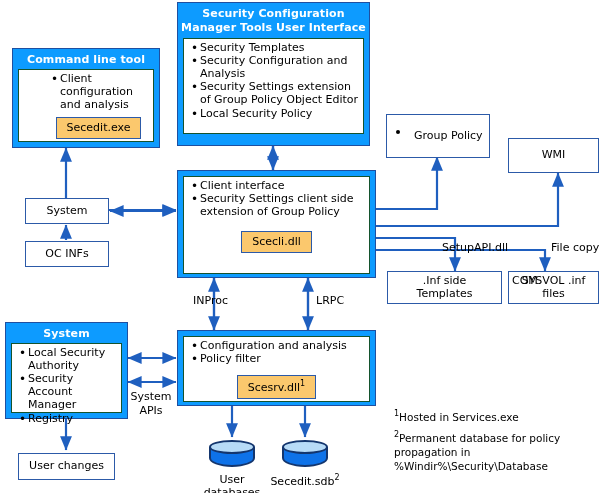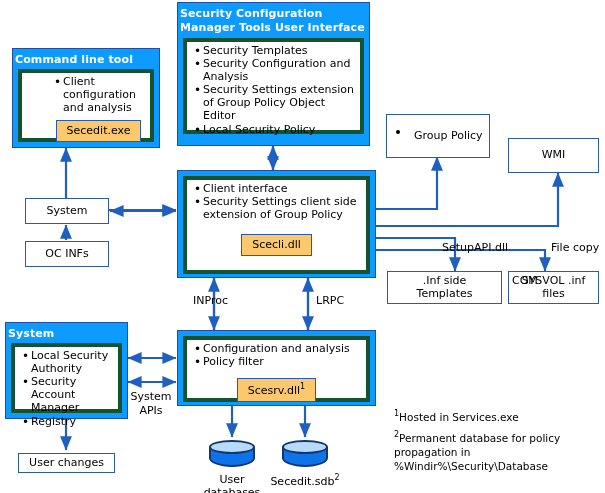--- a/index.html
+++ b/index.html
@@ -4,23 +4,23 @@
 <style>
   html,body{margin:0;padding:0;background:#ffffff;}
   body{font-family:"DejaVu Sans","Liberation Sans",sans-serif;}
   #stage{position:relative;width:605px;height:493px;background:#ffffff;overflow:hidden;}
 
   
   .box{position:absolute;box-sizing:border-box;}
 
   
   .bluebox{background:#0d9bff;border:1px solid #1f4fa0;}
-  .bluebox .hdr{color:#ffffff;font-weight:bold;font-size:11px;text-align:left;
+  .bluebox .hdr{color:#ffffff;font-weight:bold;font-size:11px;text-align:center;
                 padding:4px 2px 3px;letter-spacing:.1px;}
-  .bluebox .inner{background:#ffffff;border:4px solid #14532d;box-sizing:border-box;}
+  .bluebox .inner{background:#ffffff;border:1px solid #14532d;box-sizing:border-box;}
 
   
   .wbox{background:#ffffff;border:1px solid #2c5aa8;
         display:flex;align-items:center;justify-content:center;
         font-size:11px;color:#000;text-align:center;line-height:1.15;}
 
   
   ul.bl{margin:0;padding:3px 3px 3px 16px;list-style:none;font-size:11px;line-height:1.18;color:#000;}
   ul.bl li{position:relative;margin:0 0 .5px 0;}
   ul.bl li:before{content:"\2022";position:absolute;left:-9px;top:-1px;font-size:12px;}
@@ -176,21 +176,21 @@
   <div class="box wbox" style="left:25px;top:241px;width:84px;height:26px;">
       <span>OC INFs</span>
     </div>
 
   <div class="box wbox" style="left:387px;top:271px;width:115px;height:33px;white-space:pre-line;"><span>.Inf side
 Templates</span></div>
 
   <div class="box wbox" style="left:508px;top:271px;width:91px;height:33px;white-space:pre-line;"><span>SYSVOL .inf
 files</span></div>
 
-  <div class="box wbox" style="left:18px;top:453px;width:97px;height:20px;">
+  <div class="box wbox" style="left:18px;top:453px;width:97px;height:27px;">
       <span>User changes</span>
     </div>
 
   <div class="lbl" style="left:512px;top:229px;margin-top:45px;">COM</div>
   <div class="lbl" style="left:442px;top:241px;">SetupAPI.dll</div>
   <div class="lbl" style="left:551px;top:241px;">File copy</div>
   <div class="lbl" style="left:193px;top:294px;">INProc</div>
   <div class="lbl" style="left:316px;top:294px;">LRPC</div>
   <div class="lbl" style="left:128px;top:390px;text-align:center;width:46px;">System
 APIs</div>

